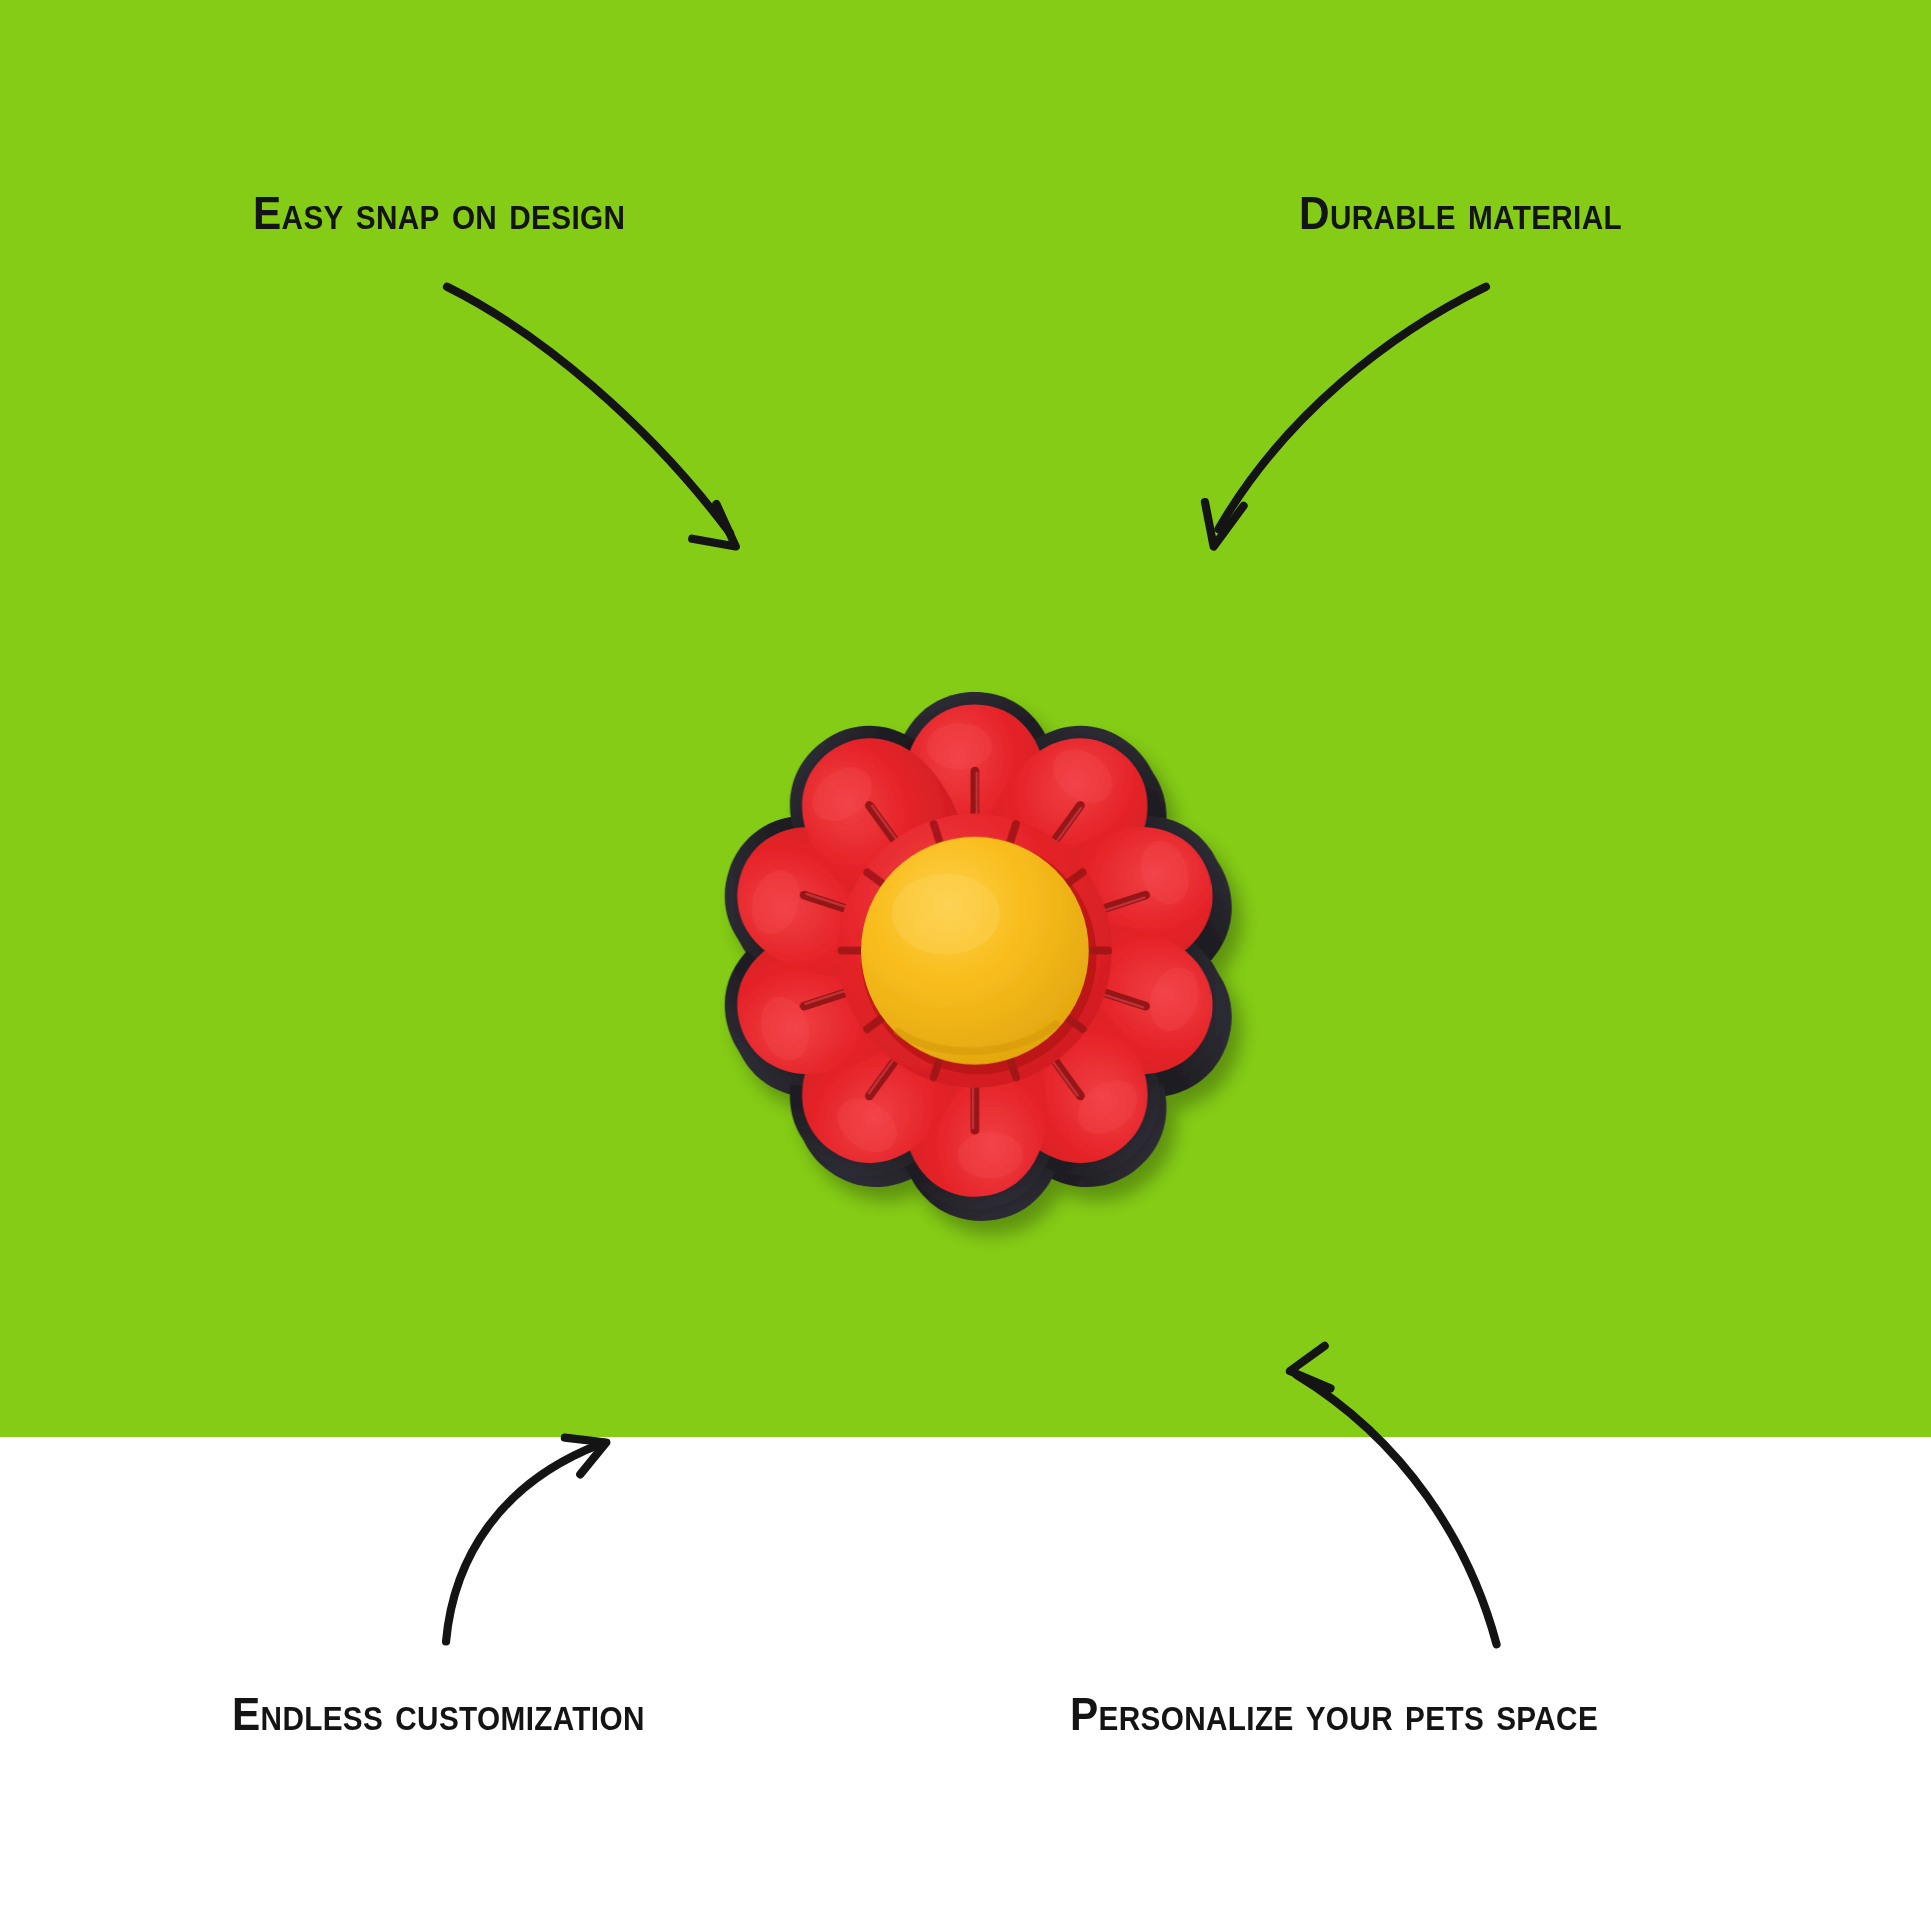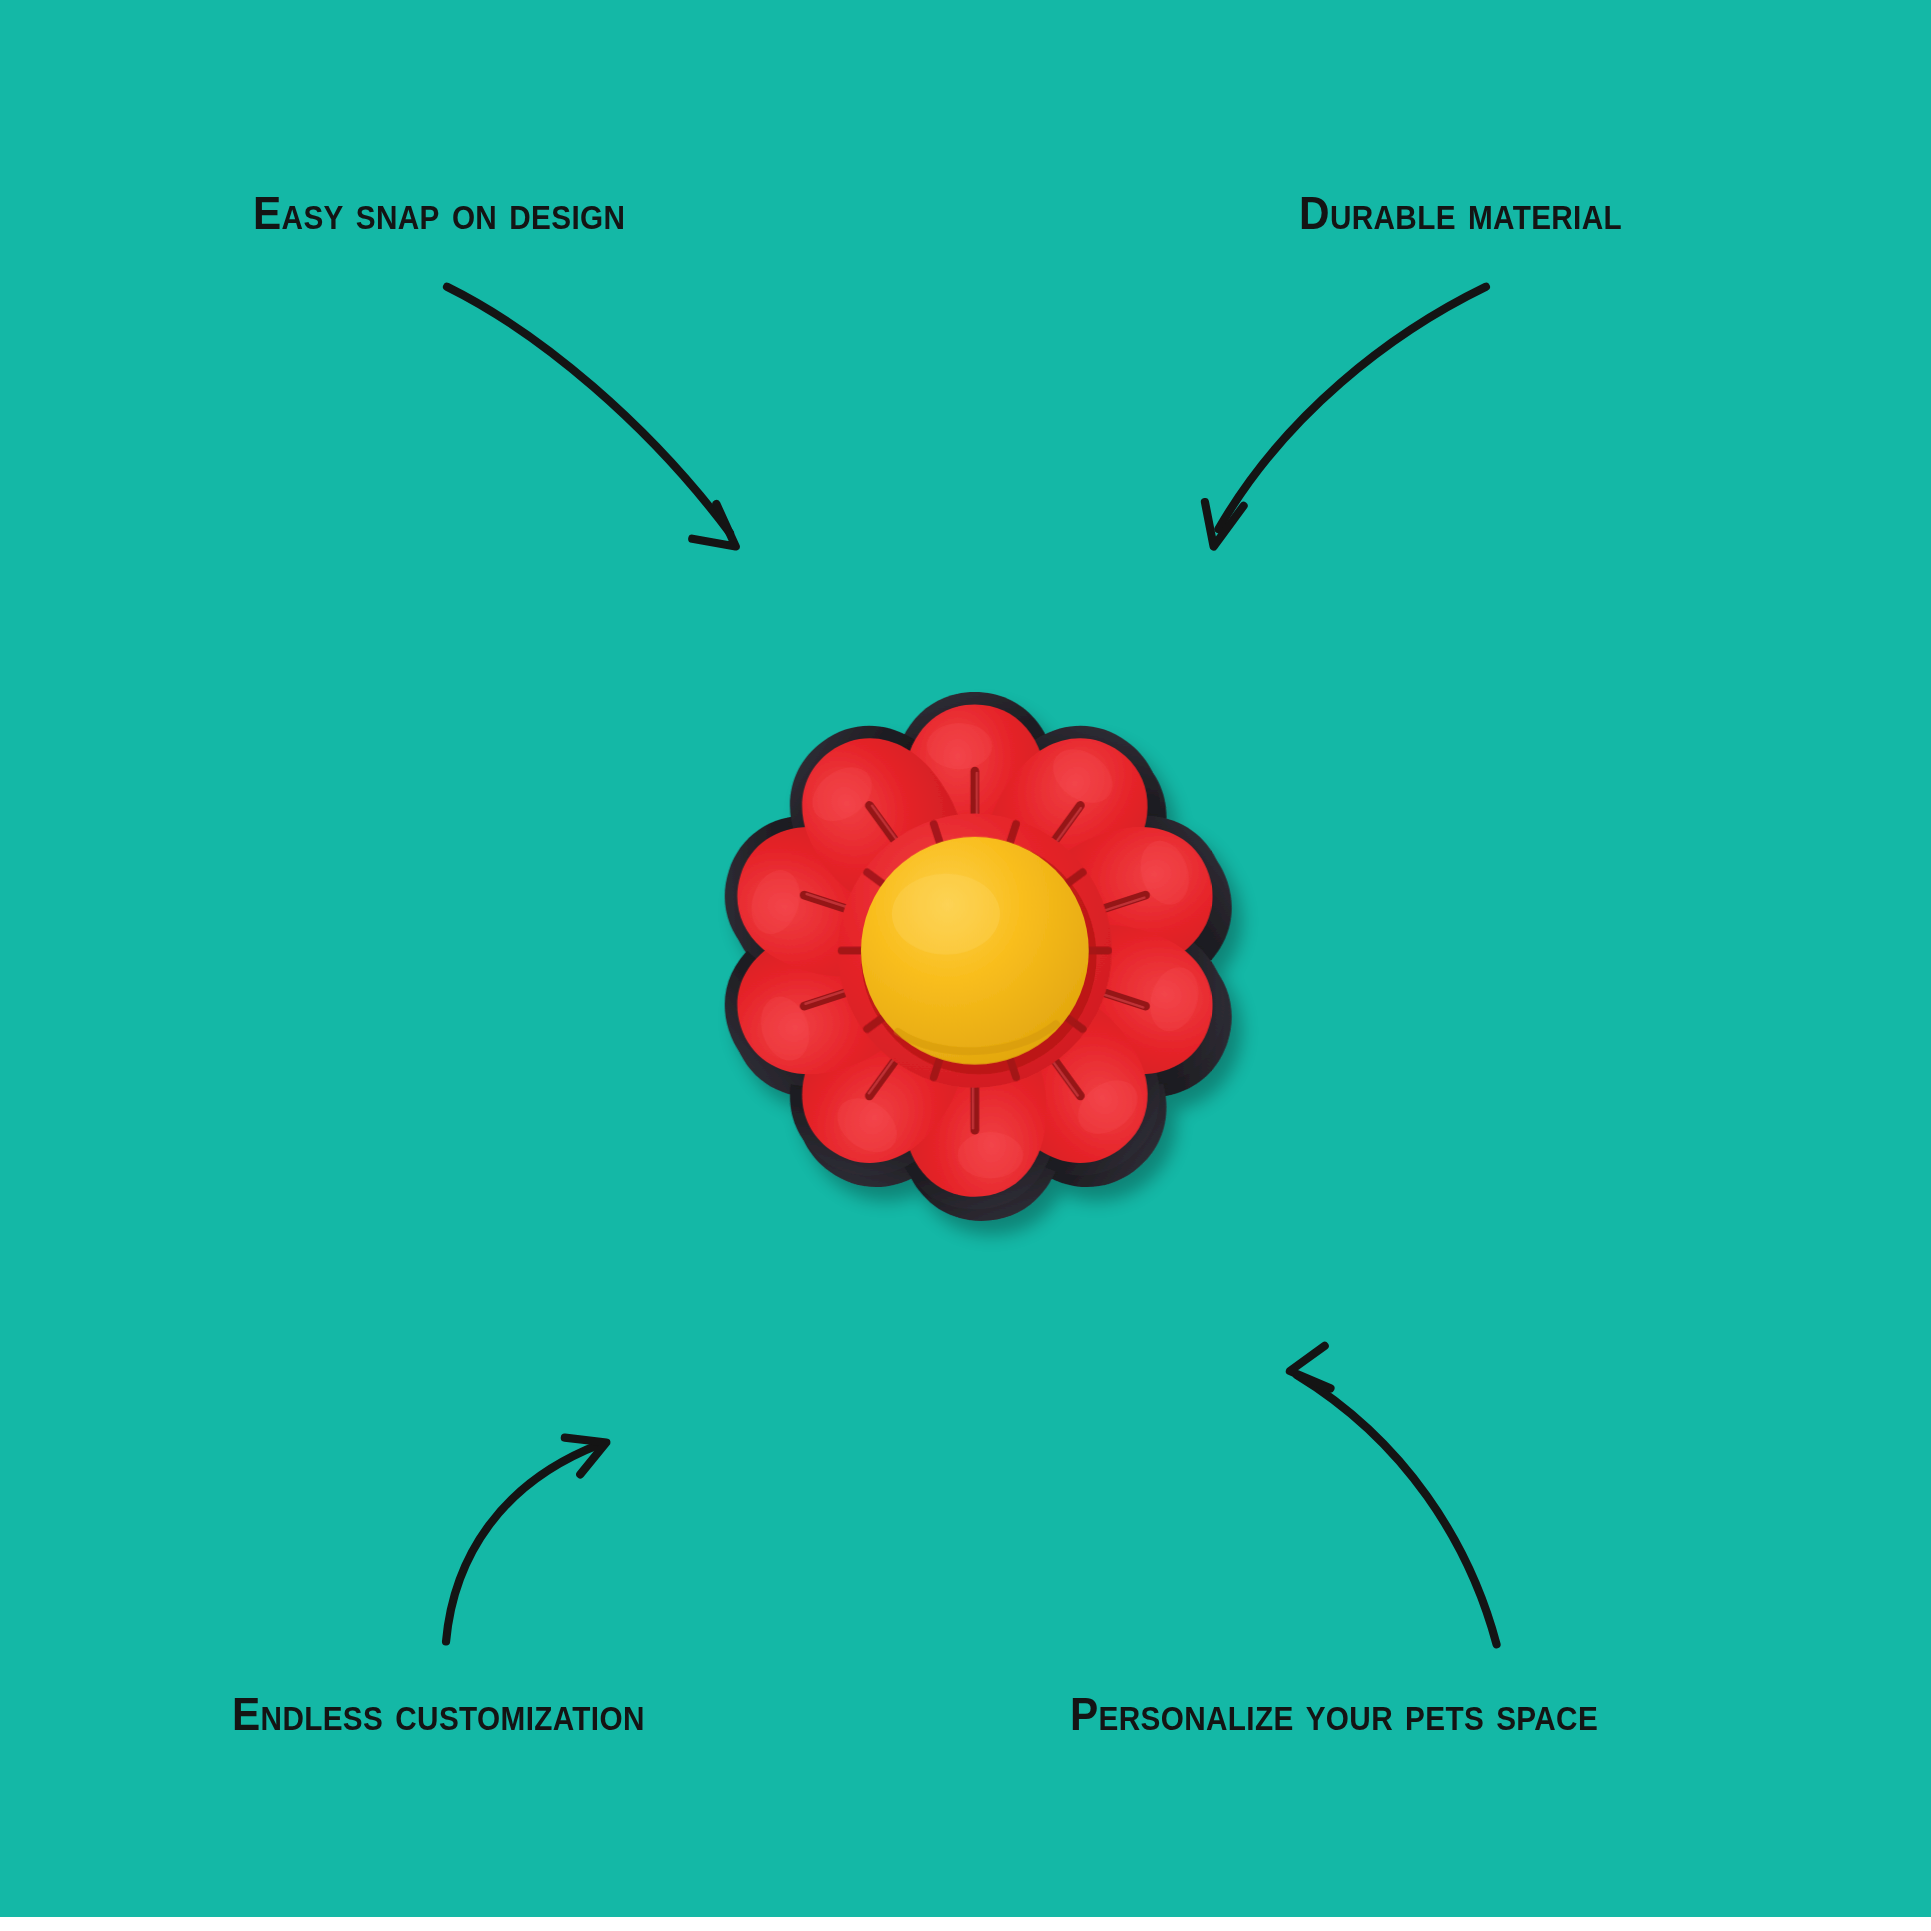--- a/index.html
+++ b/index.html
@@ -13,22 +13,22 @@
     position: relative;
     overflow: hidden;
     font-family: "Liberation Sans", sans-serif;
     background: #ffffff;
   }
 
   #stage {
     position: absolute;
     left: 0; top: 0;
     width: 1931px;
-    height: 1917px;
-    background: #14b8a6;
+    height: 1437px;
+    background: #84cc16;
   }
 
   
   .callout-label {
     position: absolute;
     color: #141414;
     font-family: "Liberation Sans", sans-serif;
     font-weight: 700;
     font-size: 47px;
     line-height: 1;

